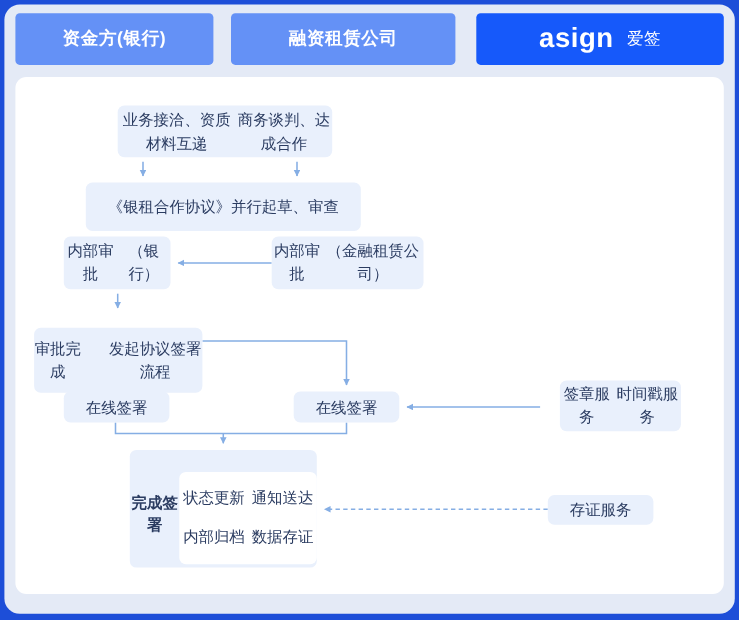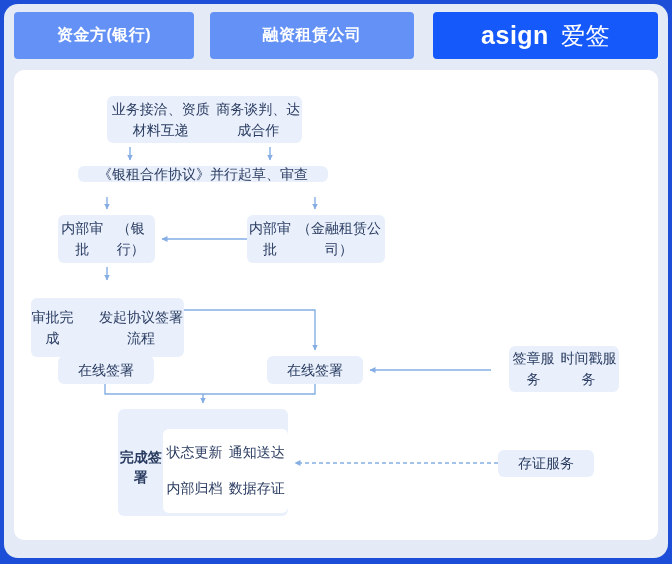--- a/index.html
+++ b/index.html
@@ -13,28 +13,28 @@
 
   
   .lane { position:absolute; top:12px; height:47px; display:flex; align-items:center;
           justify-content:center; color:#ffffff; font-size:16px; font-weight:600;
           border-radius:4px; letter-spacing:0.5px; }
   .lane-1 { left:14px;  width:180px; background:#6491F6; }
   .lane-2 { left:210px; width:204px; background:#6491F6; }
   .lane-3 { left:433px; width:225px; background:#1659FA; }
   .logo { display:flex; align-items:center; }
   .logo-en { font-size:25px; font-weight:700; letter-spacing:0.5px; text-transform:lowercase; }
-  .logo-cn { font-size:24px; font-weight:500; margin-left:12px; }
+  .logo-cn { font-size:15px; font-weight:500; margin-left:12px; }
 
   
   .node { position:absolute; background:#E9F0FC; border-radius:6px; color:#2B3C61;
           font-size:14px; font-weight:500; display:flex; flex-direction:row;
           align-items:center; justify-content:center; text-align:center; line-height:21px; }
   .n-negotiation   { left:107px; top:96px;  width:195px; height:47px; }
-  .n-agreement     { left:78px;  top:166px; width:250px; height:16px; }
+  .n-agreement     { left:78px;  top:166px; width:250px; height:44px; }
   .n-approval-bank { left:58px;  top:215px; width:97px;  height:48px; }
   .n-approval-leasing { left:247px; top:215px; width:138px; height:48px; }
   .n-approval-done { left:31px;  top:298px; width:153px; height:59px;gap:24px; }
   .n-sign-left     { left:58px;  top:356px; width:96px;  height:28px; }
   .n-sign-right    { left:267px; top:356px; width:96px;  height:28px; }
   .n-seal-service  { left:491px; top:346px; width:110px; height:46px;margin-left:18px; }
   .n-evidence-service { left:498px; top:450px; width:96px; height:27px; }
 
   .n-complete { left:118px; top:409px; width:170px; height:107px; justify-content:center;
                 padding-top:9px; }

